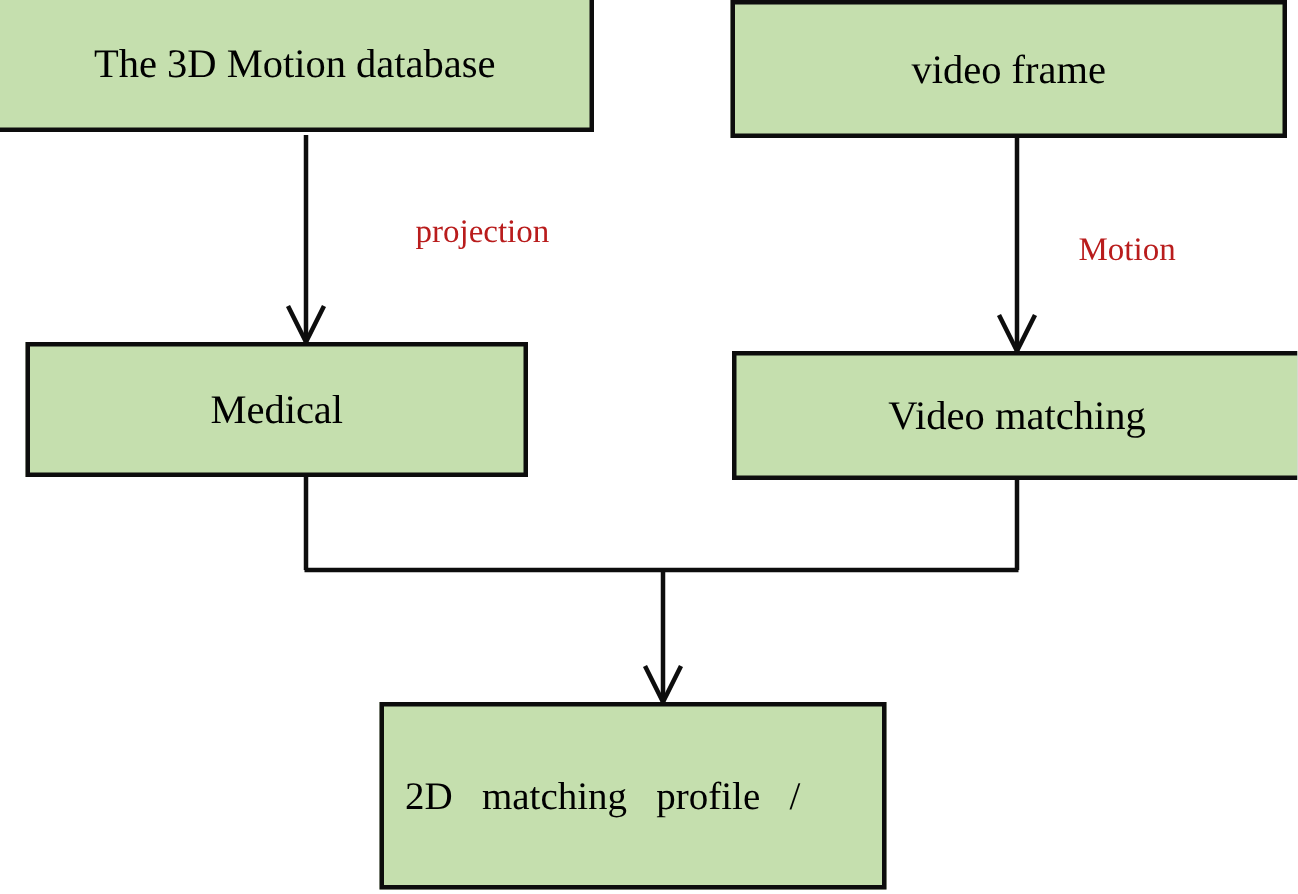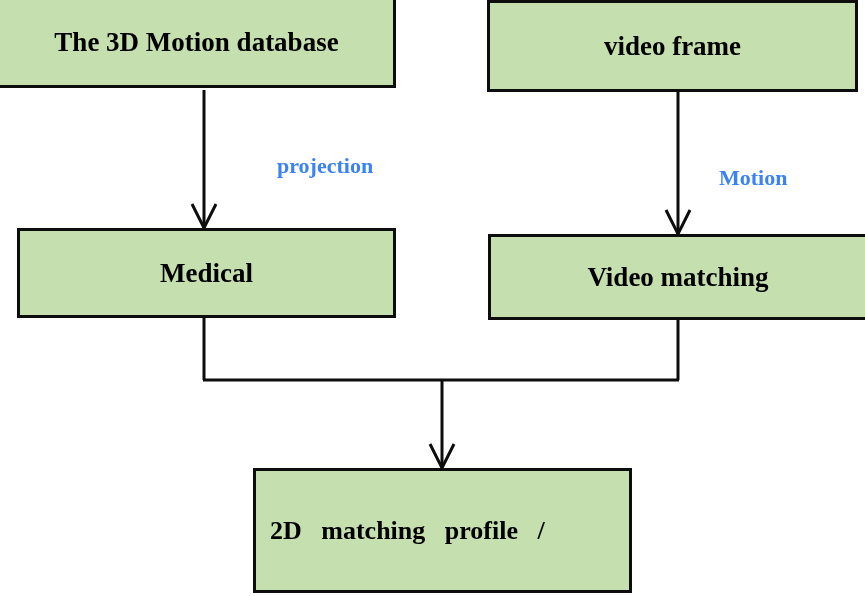--- a/index.html
+++ b/index.html
@@ -10,21 +10,20 @@
   }
   body {
     font-family: "Liberation Serif", "DejaVu Serif", serif;
   }
   #canvas {
     position: relative;
     width: 865px;
     height: 596px;
     background: #ffffff;
     overflow: hidden;
-    font-weight: bold;
   }
   .node {
     position: absolute;
     box-sizing: border-box;
     background: #c5dfae;
     border: 3px solid #0d0d0d;
     display: flex;
     align-items: center;
     justify-content: center;
     text-align: center;
@@ -42,53 +41,52 @@
   #node-video-frame {
     left: 487px;
     top: 0;
     width: 371px;
     height: 92px;
     font-size: 27px;
   }
   #node-medical {
     left: 17px;
     top: 228px;
-    width: 379px;
+    width: 335px;
     height: 90px;
     font-size: 27px;
   }
   
   #node-video-profile {
     left: 488px;
     top: 234px;
     width: 380px;
     height: 86px;
     font-size: 27px;
   }
   #node-results {
     left: 253px;
     top: 468px;
-    width: 379px;
+    width: 338px;
     height: 125px;
     font-size: 26px;
     flex-direction: column;
     padding: 0 14px;
   }
   #node-results .line {
     display: block;
     white-space: pre;
     width: 100%;
     text-align: left;
   }
   .edge-label {
     position: absolute;
-    color: #3b82f6;
+    color: #b91c1c;
     font-size: 22px;
     white-space: nowrap;
-    margin-top: 12px;
   }
   #label-projection {
     left: 277px;
     top: 141px;
   }
   #label-motion {
     left: 719px;
     top: 153px;
   }
   #connectors {

